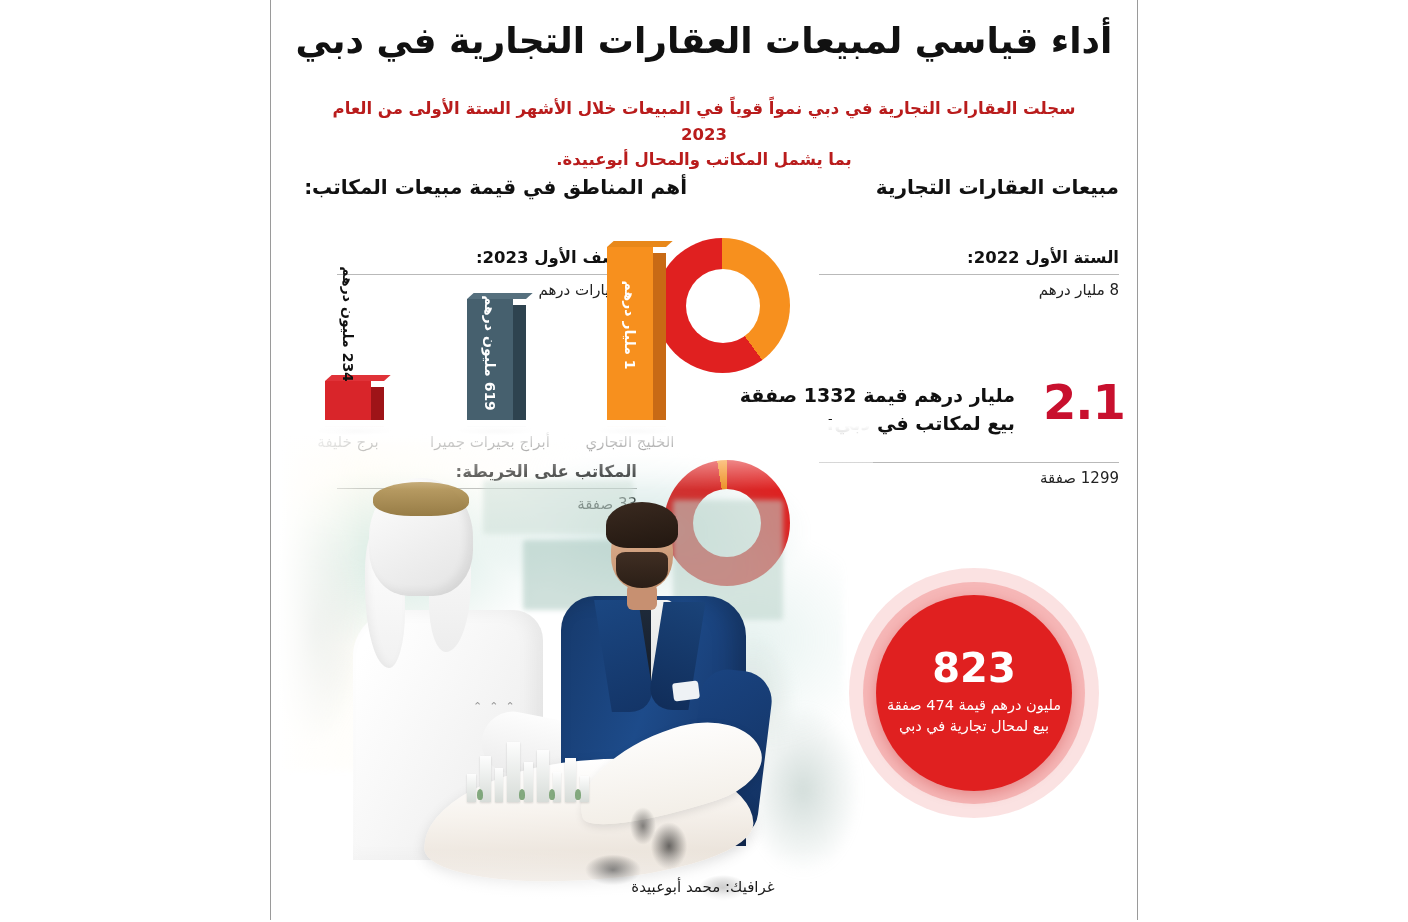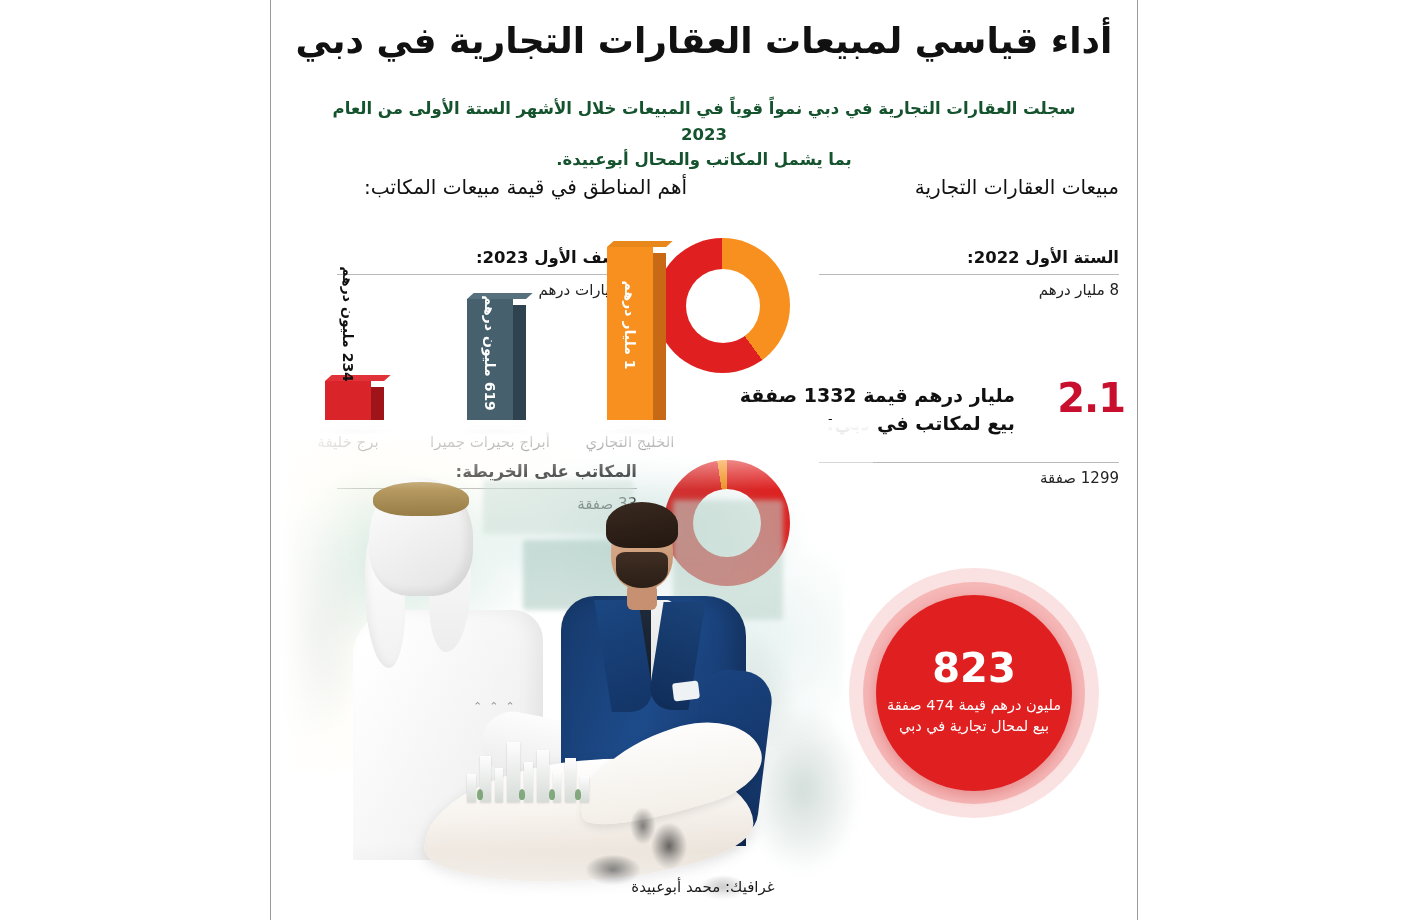--- a/index.html
+++ b/index.html
@@ -25,26 +25,26 @@
   .title{
     position:absolute;top:18px;right:20px;left:20px;
     text-align:center;
     font-size:36px;font-weight:bold;line-height:1.25;
     color:#111111;letter-spacing:0px;
   }
   .subtitle{
     position:absolute;top:96px;right:36px;left:36px;
     text-align:center;
     font-size:16.5px;font-weight:bold;line-height:1.55;
-    color:#14532d;
+    color:#b91c1c;
   }
 
   
   .sec-head{
-    position:absolute;font-size:20px;font-weight:normal;color:#111;
+    position:absolute;font-size:20px;font-weight:bold;color:#111;
     text-align:right;line-height:1.2;
   }
   #head-right{top:175px;right:18px;width:420px;}
   #head-left{top:175px;right:450px;width:400px;}
 
   
   .donut-block{position:absolute;}
   .donut{
     position:absolute;border-radius:50%;
   }
@@ -74,21 +74,21 @@
        #F7901E 0deg 144deg,
        #E02020 144deg 360deg);
   }
   #donut1 .hole{width:74px;height:74px;}
   #d1-right{top:248px;right:18px;width:300px;}
   #d1-left{top:248px;right:500px;width:300px;}
 
   
   #big-num{
     position:absolute;top:378px;right:12px;
-    font-size:40px;font-weight:bold;color:#C8102E;
+    font-size:48px;font-weight:bold;color:#C8102E;
     font-family:"DejaVu Sans","Liberation Sans",sans-serif;
     letter-spacing:-1px;line-height:1;
     direction:ltr;
   }
   #big-text{
     position:absolute;top:382px;right:122px;width:300px;
     font-size:19px;font-weight:bold;color:#111;line-height:1.45;
     text-align:right;
   }
 

